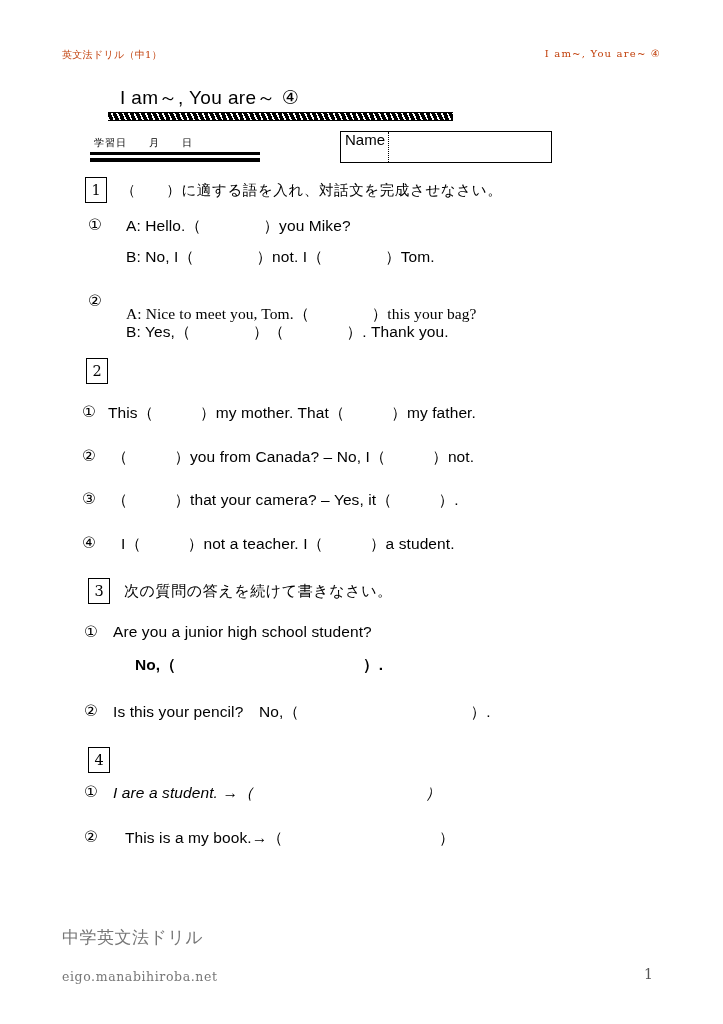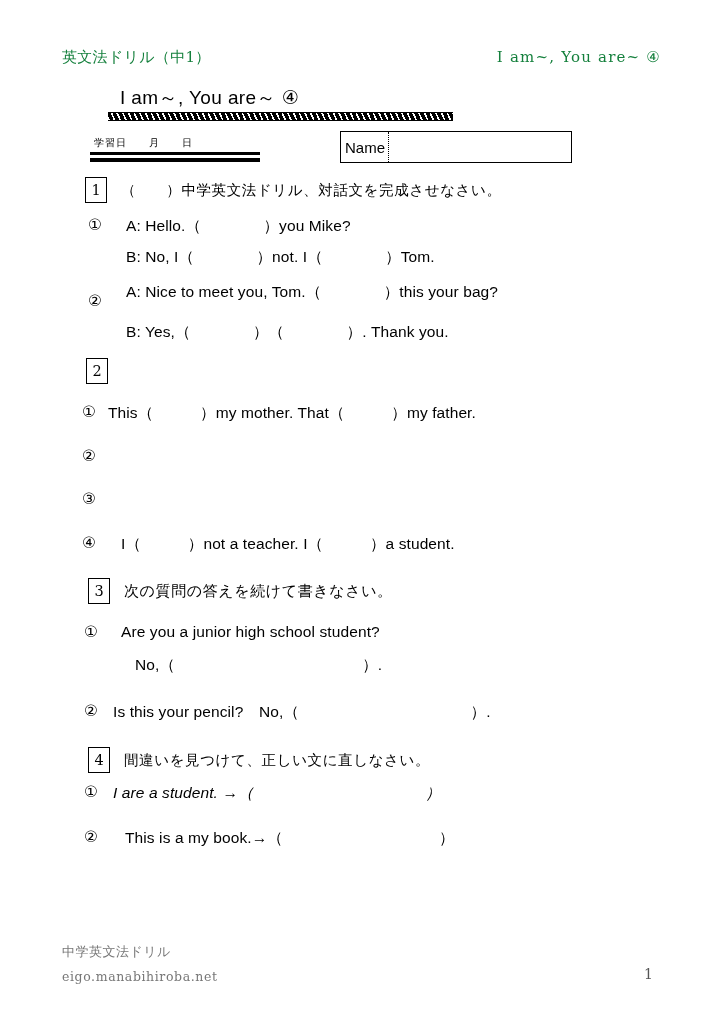--- a/index.html
+++ b/index.html
@@ -22,23 +22,23 @@
     background: #ffffff;
   }
 
   
   .runhead {
     position: absolute;
     top: 48px;
     left: 62px;
     right: 62px;
     height: 18px;
-    color: #15803d;
-    font-family: "DejaVu Serif", "Liberation Serif", serif;
-    font-size: 15px;
+    color: #c2410c;
+    font-family: "DejaVu Serif", "Liberation Serif", serif;
+    font-size: 10px;
     letter-spacing: .3px;
   }
   .runhead-left {
     position: absolute;
     left: 0;
     top: 0;
     white-space: nowrap;
   }
   .runhead-right {
     position: absolute;
@@ -97,26 +97,25 @@
     height: 3px;
     background: #000;
     border-bottom: 3px solid #fff;
     box-shadow: 0 4px 0 0 #000;
   }
 
   .namebox {
     position: absolute;
     top: 131px;
     left: 340px;
-    width: 232px;
+    width: 212px;
     height: 32px;
     border: 1.6px solid #000;
     box-sizing: border-box;
     display: flex;
-    align-items: center;
   }
   .namebox-label {
     font-size: 15px;
     padding: 0 3px 0 4px;
     line-height: 1;
     white-space: nowrap;
   }
   .namebox-div {
     width: 0;
     height: 100%;
@@ -169,23 +168,23 @@
 
   
   .footer {
     position: absolute;
     left: 62px;
     bottom: 40px;
     color: #777777;
     font-family: "DejaVu Serif", "Liberation Serif", serif;
   }
   .footer-line1 {
-    font-size: 13px;
+    font-size: 17px;
     letter-spacing: .5px;
-    margin-bottom: 8px;
+    margin-bottom: 20px;
   }
   .footer-line2 {
     font-size: 12.5px;
     letter-spacing: .6px;
   }
   .pagenum {
     position: absolute;
     right: 70px;
     bottom: 42px;
     color: #555555;
@@ -214,76 +213,77 @@
   </div>
 
   <div class="namebox">
     <span class="namebox-label">Name</span>
     <span class="namebox-div"></span>
     <span class="namebox-field"></span>
   </div>
 
   <div class="qhead" style="top:177px; left:85px;">
     <span class="qnum">1</span>
-    <span class="qtext jp">（　　）中学英文法ドリル、対話文を完成させなさい。</span>
+    <span class="qtext jp">（　　）に適する語を入れ、対話文を完成させなさい。</span>
   </div>
 
   <div class="line" style="top:216px; left:88px;">
     <span class="marker">①</span>
   </div>
   <div class="line" style="top:247px; left:126px;">B: No, I（　　　　）not. I（　　　　）Tom.</div>
   <div class="line" style="top:216px; left:126px;">A: Hello.（　　　　）you Mike?</div>
 
   <div class="line" style="top:292px; left:88px;">
     <span class="marker">②</span>
   </div>
-  <div class="line" style="top:282px; left:126px;">A: Nice to meet you, Tom.（　　　　）this your bag?</div>
+  <div class="line" style="top:304px; left:126px;font-family:Liberation Serif, serif;">A: Nice to meet you, Tom.（　　　　）this your bag?</div>
   <div class="line" style="top:322px; left:126px;">B: Yes,（　　　　）（　　　　）. Thank you.</div>
 
   <div class="qhead" style="top:358px; left:86px;">
     <span class="qnum">2</span>
   </div>
 
   <div class="line" style="top:403px; left:82px;">
     <span class="marker">①</span>
   </div>
   <div class="line" style="top:403px; left:108px;">This（　　　）my mother. That（　　　）my father.</div>
 
   <div class="line" style="top:447px; left:82px;">
     <span class="marker">②</span>
   </div>
+  <div class="line" style="top:447px; left:112px;">（　　　）you from Canada? – No, I（　　　）not.</div>
 
   <div class="line" style="top:490px; left:82px;">
     <span class="marker">③</span>
   </div>
+  <div class="line" style="top:490px; left:112px;">（　　　）that your camera? – Yes, it（　　　）.</div>
 
   <div class="line" style="top:534px; left:82px;">
     <span class="marker">④</span>
   </div>
   <div class="line" style="top:534px; left:105px;margin-left:16px;">I（　　　）not a teacher. I（　　　）a student.</div>
 
   <div class="qhead" style="top:578px; left:88px;">
     <span class="qnum">3</span>
     <span class="qtext jp" style="font-size:15px;">次の質問の答えを続けて書きなさい。</span>
   </div>
 
   <div class="line" style="top:623px; left:84px;">
     <span class="marker">①</span>
   </div>
-  <div class="line" style="top:623px; left:113px;margin-left:8px;">Are you a junior high school student?</div>
-  <div class="line" style="top:655px; left:135px;">No,（　　　　　　　　　　　　）.</div>
+  <div class="line" style="top:623px; left:113px;">Are you a junior high school student?</div>
+  <div class="line" style="top:655px; left:135px;font-weight:bold;">No,（　　　　　　　　　　　　）.</div>
 
   <div class="line" style="top:702px; left:84px;">
     <span class="marker">②</span>
   </div>
   <div class="line" style="top:702px; left:113px;">Is this your pencil?　No,（　　　　　　　　　　　）.</div>
 
   <div class="qhead" style="top:747px; left:88px;">
     <span class="qnum">4</span>
-    <span class="qtext jp">間違いを見つけて、正しい文に直しなさい。</span>
   </div>
 
   <div class="line" style="top:783px; left:84px;">
     <span class="marker">①</span>
   </div>
   <div class="line" style="top:783px; left:113px;font-style:italic;">I are a student. →（　　　　　　　　　　　）</div>
 
   <div class="line" style="top:828px; left:84px;">
     <span class="marker">②</span>
   </div>

